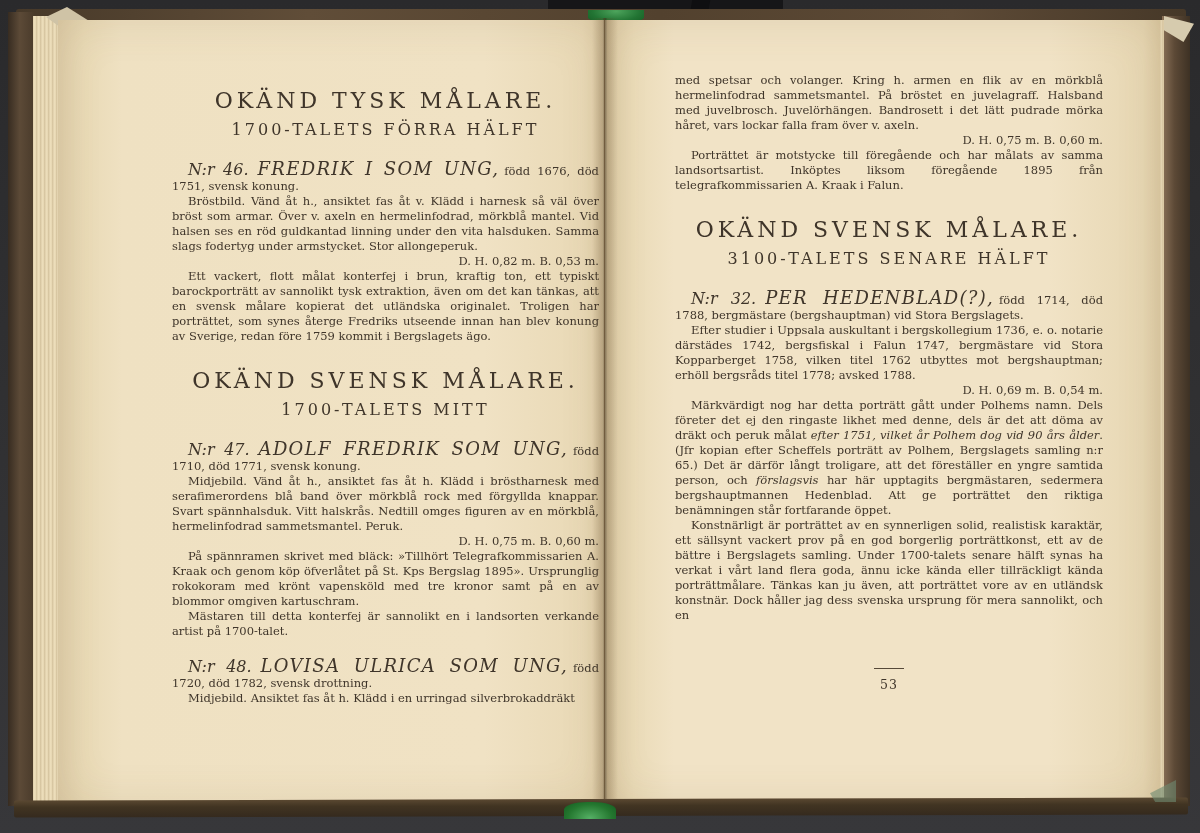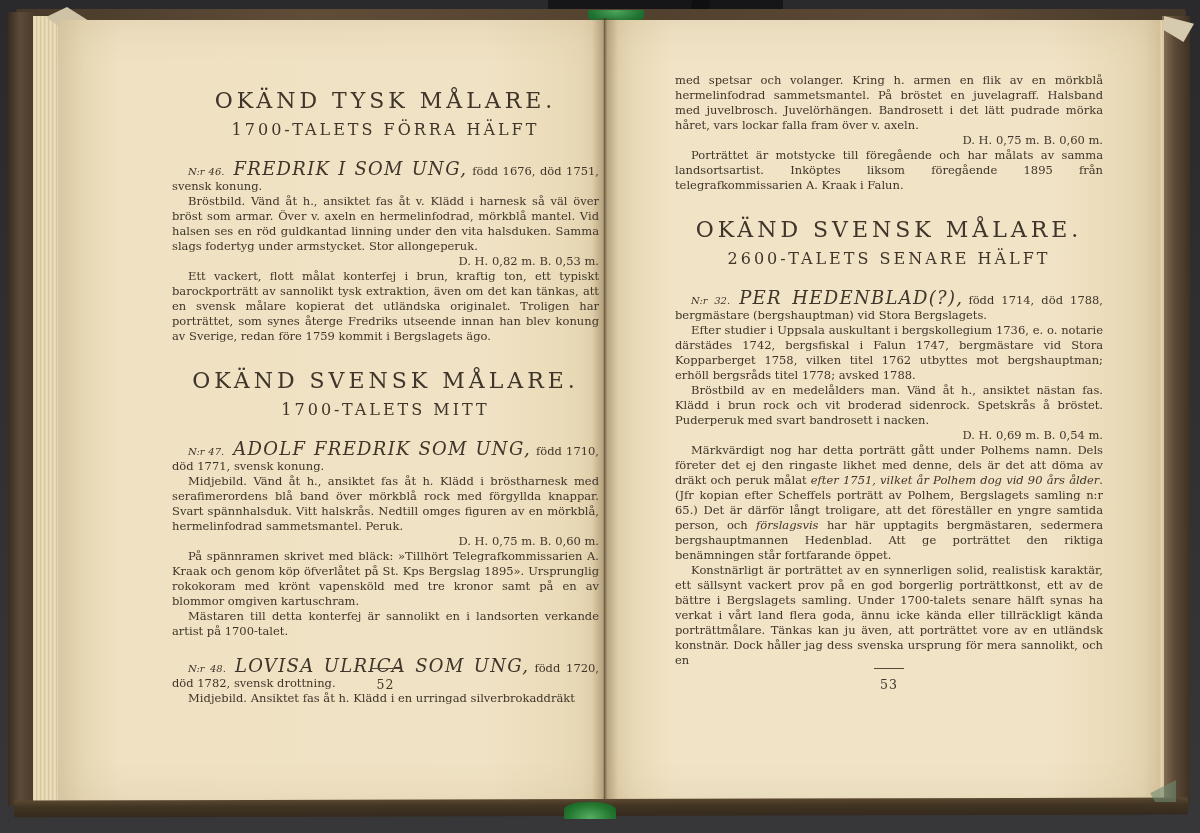--- a/index.html
+++ b/index.html
@@ -52,21 +52,21 @@
   .leftpg .inner{padding:68px 5px 0 114px;}
   .rightpg .inner{padding:53px 57px 0 71px;}
   p{margin:0;font-size:11.5px;line-height:15px;text-align:justify;text-indent:1.4em;}
   p.noindent{text-indent:0;}
   p.dims{text-align:right;}
   .section-heading{text-align:center;margin:24px 0 18px;}
   .section-heading.first{margin-top:0;}
   .sh1{display:block;font-size:22px;letter-spacing:4px;line-height:26px;white-space:nowrap;}
   .sh2{display:block;font-size:16px;letter-spacing:3px;line-height:25px;margin-top:3px;white-space:nowrap;}
   .entry-head{margin-top:19px;}
-  .entry-head .num{font-style:italic;font-size:10px;margin-right:9px;}
+  .entry-head .num{font-style:italic;font-size:16px;margin-right:9px;}
   .entry-head .ename{font-style:italic;font-size:18px;letter-spacing:1.3px;margin-right:5px;}
   .pagenum{position:absolute;text-align:center;top:648px;}
   .leftpg .pagenum{left:114px;right:5px;}
   .rightpg .pagenum{left:71px;right:57px;text-align:center;}
   .pagenum .rule{width:30px;height:1px;background:#564939;margin:0 auto 5px;}
   .pagenum .n{font-size:12.5px;letter-spacing:1px;}
   i{font-style:italic;}
 </style>
 </head>
 <body>
@@ -104,42 +104,37 @@
 
       <p class="entry-head"><i class="num">N:r 47.</i><i class="ename">ADOLF FREDRIK SOM UNG,</i><span>född 1710, död 1771, svensk konung.</span></p>
       <p>Midjebild. Vänd åt h., ansiktet fas åt h. Klädd i bröstharnesk med serafimerordens blå band över mörkblå rock med förgyllda knappar. Svart spännhalsduk. Vitt halskrås. Nedtill omges figuren av en mörkblå, hermelinfodrad sammetsmantel. Peruk.</p>
       <p class="dims">D. H. 0,75 m.  B. 0,60 m.</p>
       <p>På spännramen skrivet med bläck: »Tillhört Telegrafkommissarien A. Kraak och genom köp öfverlåtet på St. Kps Bergslag 1895». Ursprunglig rokokoram med krönt vapensköld med tre kronor samt på en av blommor omgiven kartuschram.</p>
       <p>Mästaren till detta konterfej är sannolikt en i landsorten verkande artist på 1700-talet.</p>
 
       <p class="entry-head"><i class="num">N:r 48.</i><i class="ename">LOVISA ULRICA SOM UNG,</i><span>född 1720, död 1782, svensk drottning.</span></p>
       <p>Midjebild. Ansiktet fas åt h. Klädd i en urringad silverbrokaddräkt</p>
 
-      <div class="pagenum">
-        <div class="rule"></div>
-        <span class="n">52</span>
-      </div>
     </div>
   </div>
 
   <div class="page rightpg">
     <div class="inner">
 
       <p class="noindent">med spetsar och volanger. Kring h. armen en flik av en mörkblå hermelinfodrad sammetsmantel. På bröstet en juvelagraff. Halsband med juvelbrosch. Juvelörhängen. Bandrosett i det lätt pudrade mörka håret, vars lockar falla fram över v. axeln.</p>
       <p class="dims">D. H. 0,75 m.  B. 0,60 m.</p>
       <p>Porträttet är motstycke till föregående och har målats av samma landsortsartist. Inköptes liksom föregående 1895 från telegrafkommissarien A. Kraak i Falun.</p>
 
       <div class="section-heading">
         <span class="sh1">OKÄND SVENSK MÅLARE.</span>
-        <span class="sh2">2600-TALETS SENARE HÄLFT</span>
+        <span class="sh2">3100-TALETS SENARE HÄLFT</span>
       </div>
 
       <p class="entry-head"><i class="num">N:r 32.</i><i class="ename">PER HEDENBLAD(?),</i><span>född 1714, död 1788, bergmästare (bergshauptman) vid Stora Bergslagets.</span></p>
       <p>Efter studier i Uppsala auskultant i bergskollegium 1736, e. o. notarie därstädes 1742, bergsfiskal i Falun 1747, bergmästare vid Stora Kopparberget 1758, vilken titel 1762 utbyttes mot bergshauptman; erhöll bergsråds titel 1778; avsked 1788.</p>
-      <p>Bröstbild av en medelålders man. Vänd åt h., ansiktet nästan fas. Klädd i brun rock och vit broderad sidenrock. Spetskrås å bröstet. Puderperuk med svart bandrosett i nacken.</p>
       <p class="dims">D. H. 0,69 m.  B. 0,54 m.</p>
       <p><span>Märkvärdigt nog har detta porträtt gått under Polhems namn. Dels företer det ej den ringaste likhet med denne, dels är det att döma av dräkt och peruk målat </span><i>efter 1751, vilket år Polhem dog vid 90 års ålder</i><span>. (Jfr kopian efter Scheffels porträtt av Polhem, Bergslagets samling n:r 65.) Det är därför långt troligare, att det föreställer en yngre samtida person, och </span><i>förslagsvis</i><span> har här upptagits bergmästaren, sedermera bergshauptmannen Hedenblad. Att ge porträttet den riktiga benämningen står fortfarande öppet.</span></p>
       <p>Konstnärligt är porträttet av en synnerligen solid, realistisk karaktär, ett sällsynt vackert prov på en god borgerlig porträttkonst, ett av de bättre i Bergslagets samling. Under 1700-talets senare hälft synas ha verkat i vårt land flera goda, ännu icke kända eller tillräckligt kända porträttmålare. Tänkas kan ju även, att porträttet vore av en utländsk konstnär. Dock håller jag dess svenska ursprung för mera sannolikt, och en</p>
 
       <div class="pagenum">
         <div class="rule"></div>
         <span class="n">53</span>
       </div>
     </div>
   </div>

